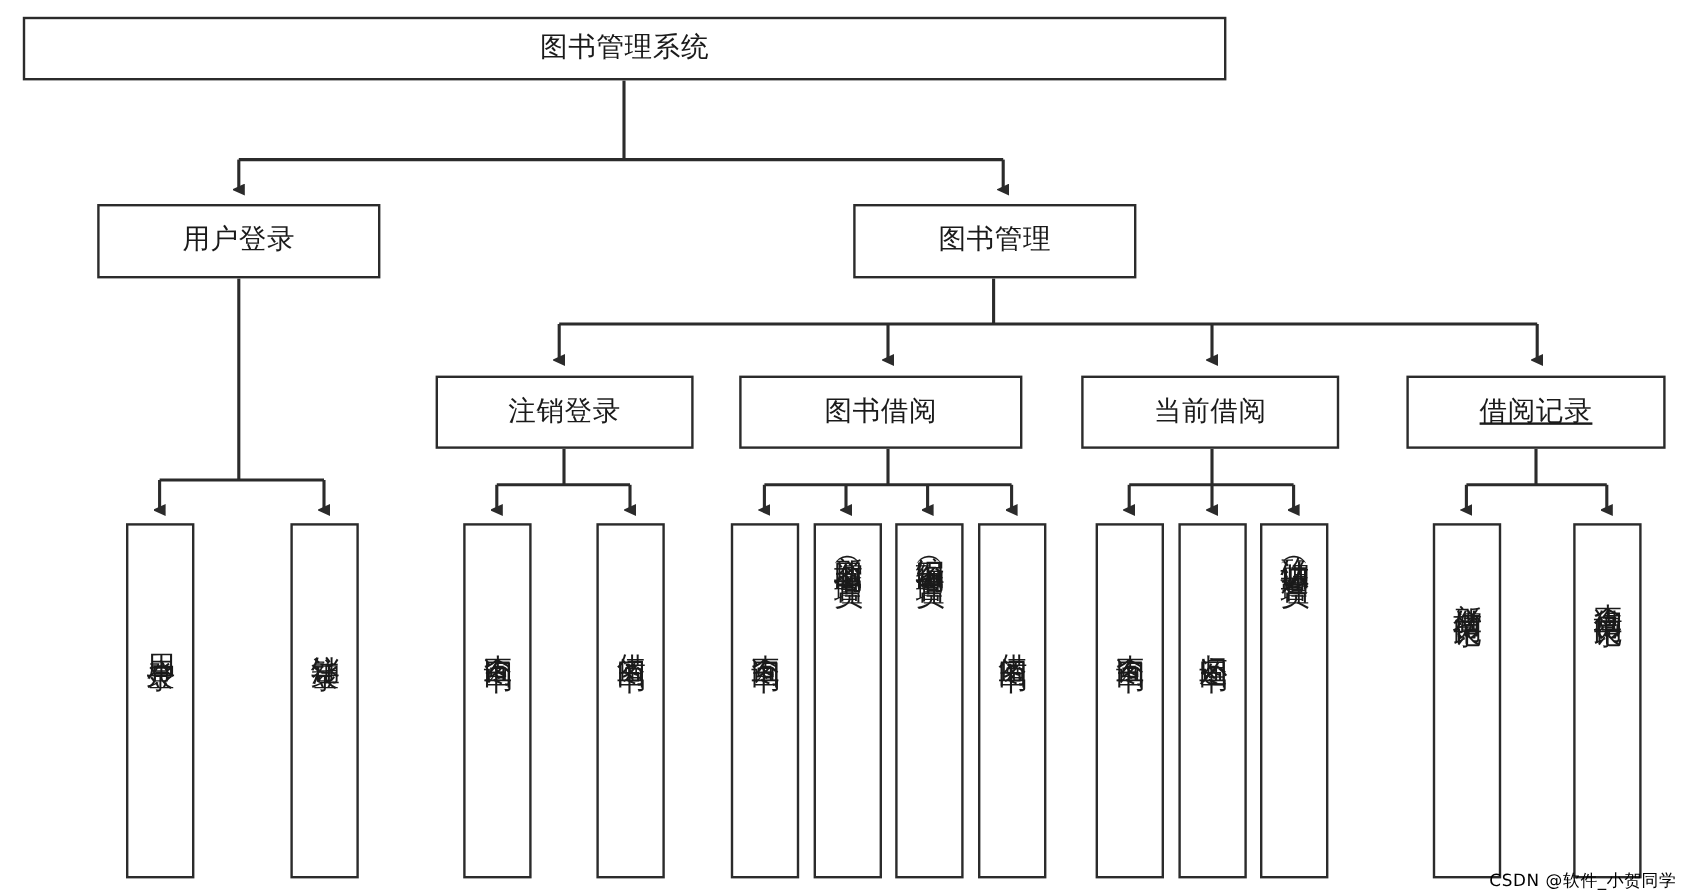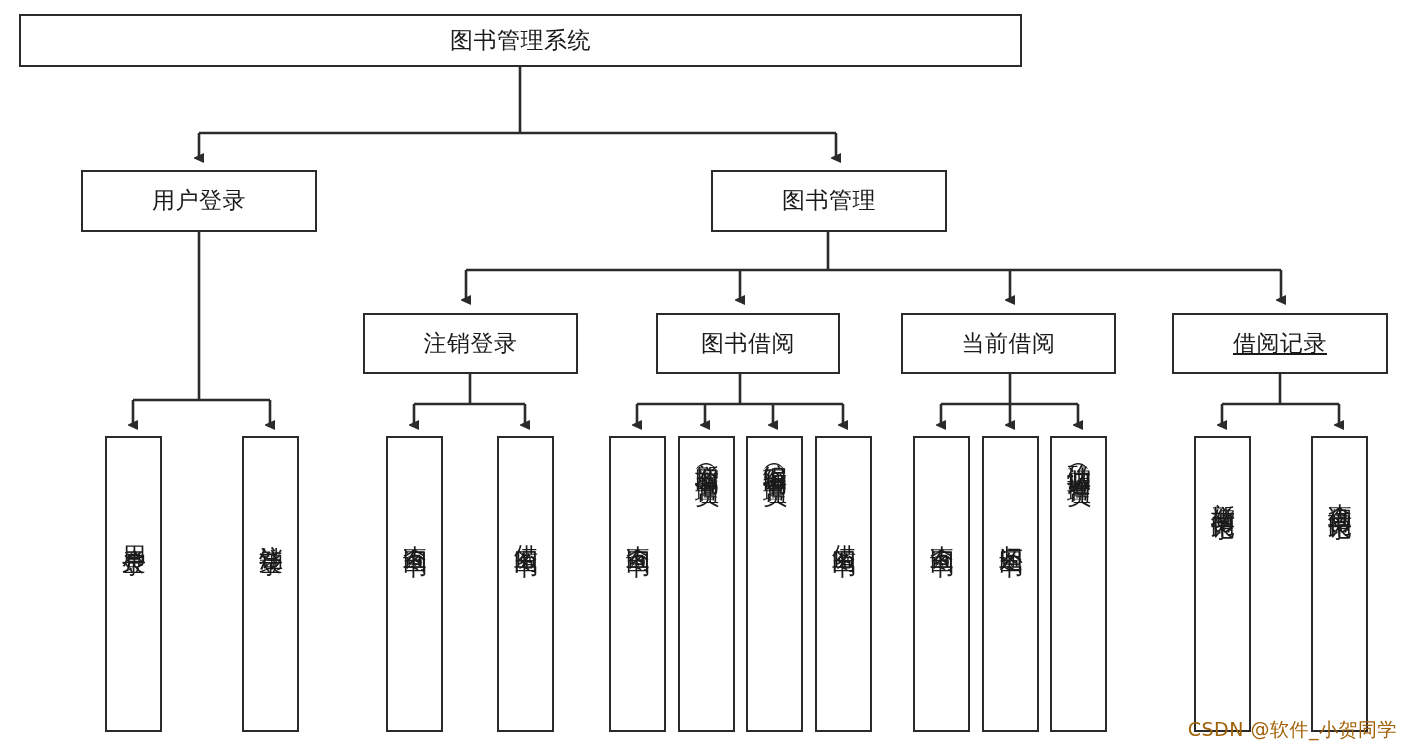--- a/index.html
+++ b/index.html
@@ -62,22 +62,22 @@
   .v-node.short .label {
     padding-top: 82px;
   }
   .v-node.mid .label {
     padding-top: 40px;
   }
   .watermark {
     position: absolute;
     right: 8px;
     bottom: 4px;
-    font-size: 19px;
-    color: #a16207;
+    font-size: 14px;
+    color: #000000;
     white-space: nowrap;
     letter-spacing: 0.5px;
   }
 </style>
 </head>
 <body>
 
 <div id="canvas">
 
   <svg id="edges" viewBox="0 0 1405 747">
@@ -137,21 +137,21 @@
   <div class="node h-node" style="left:81px; top:170px; width:236px; height:62px;">
     <span class="label">用户登录</span>
   </div>
   <div class="node h-node" style="left:711px; top:170px; width:236px; height:62px;">
     <span class="label">图书管理</span>
   </div>
 
   <div class="node h-node" style="left:363px; top:313px; width:215px; height:61px;">
     <span class="label">注销登录</span>
   </div>
-  <div class="node h-node" style="left:656px; top:313px; width:184px; height:61px;">
+  <div class="node h-node" style="left:616px; top:313px; width:236px; height:61px;">
     <span class="label">图书借阅</span>
   </div>
   <div class="node h-node" style="left:901px; top:313px; width:215px; height:61px;">
     <span class="label">当前借阅</span>
   </div>
   <div class="node h-node" style="left:1172px; top:313px; width:216px; height:61px;text-decoration:underline;">
     <span class="label">借阅记录</span>
   </div>
 
   <div class="node v-node short" style="left:105px; top:436px; width:57px; height:296px;">

